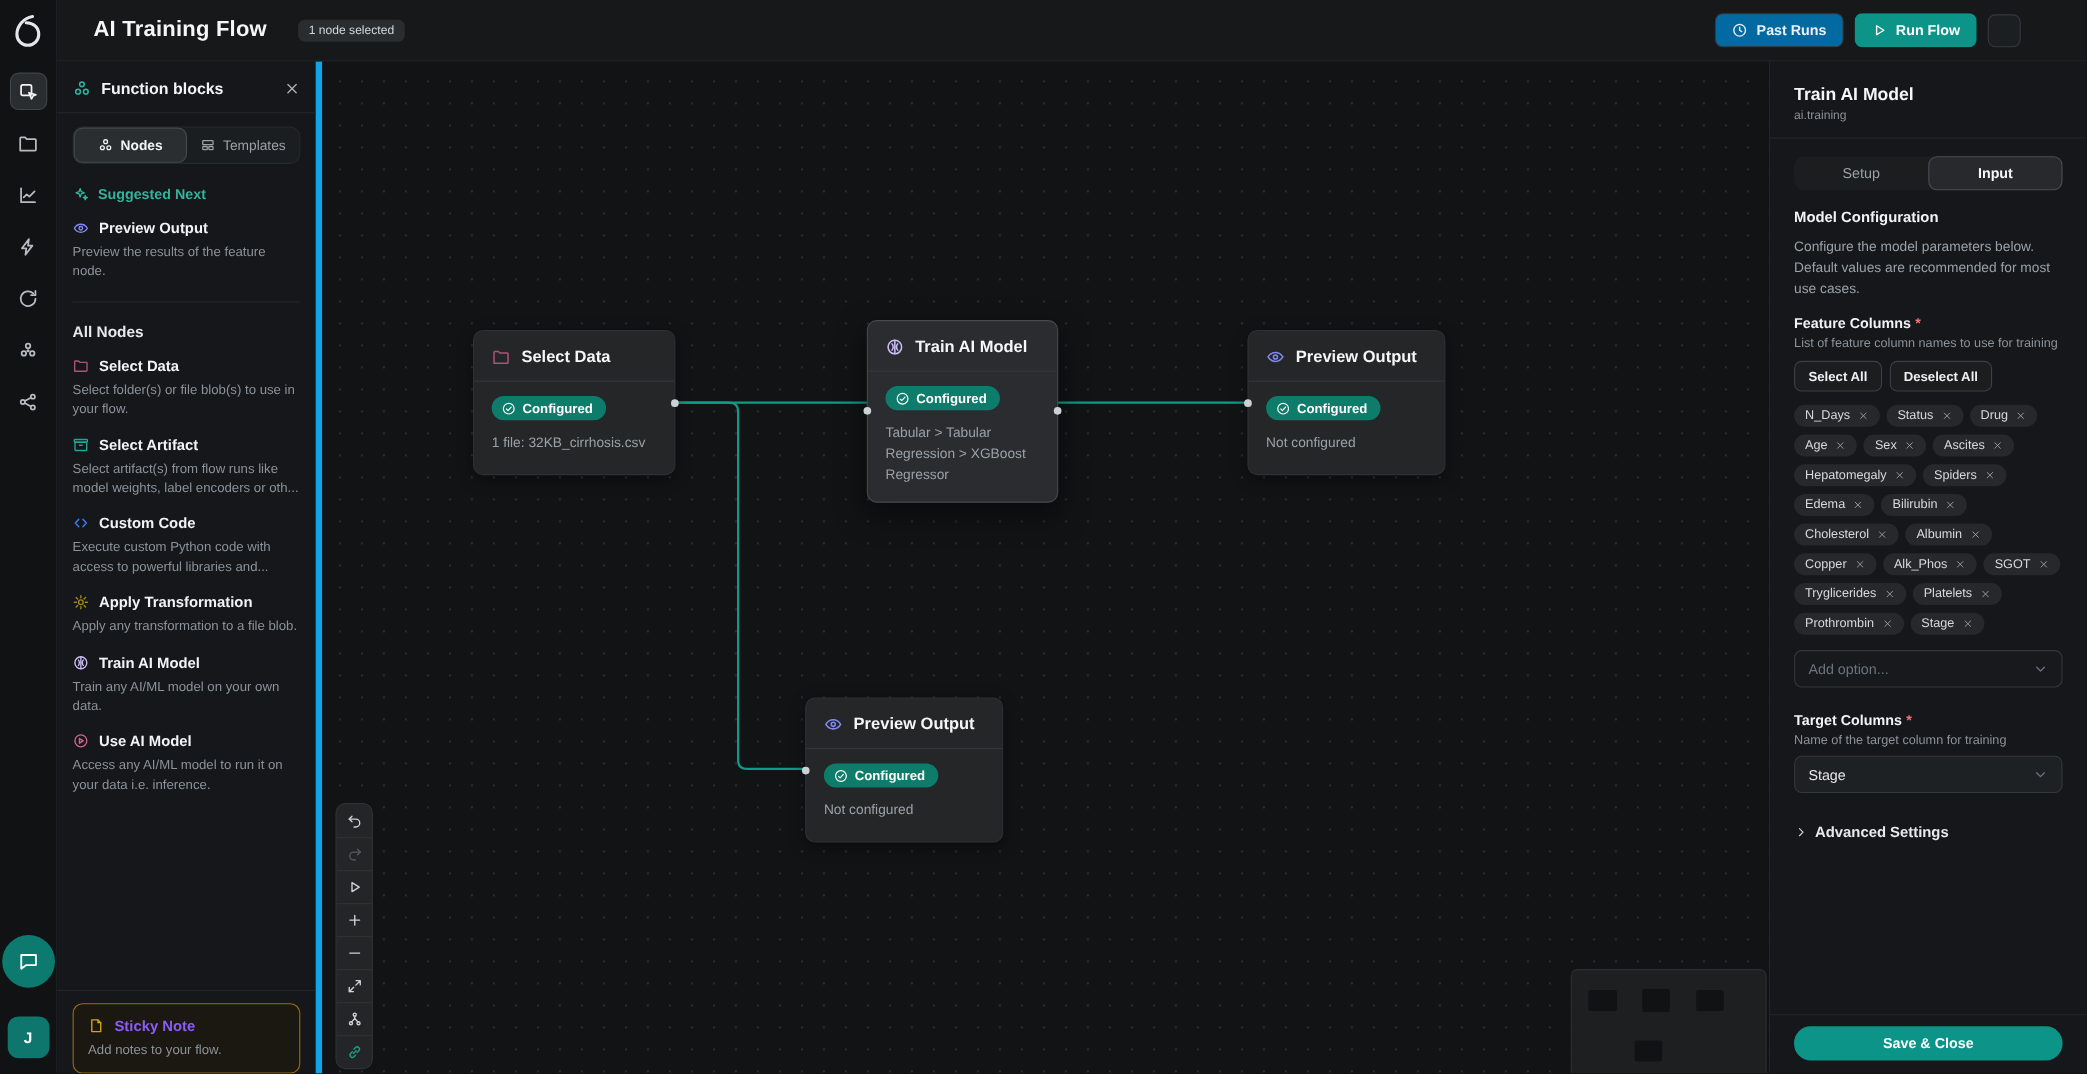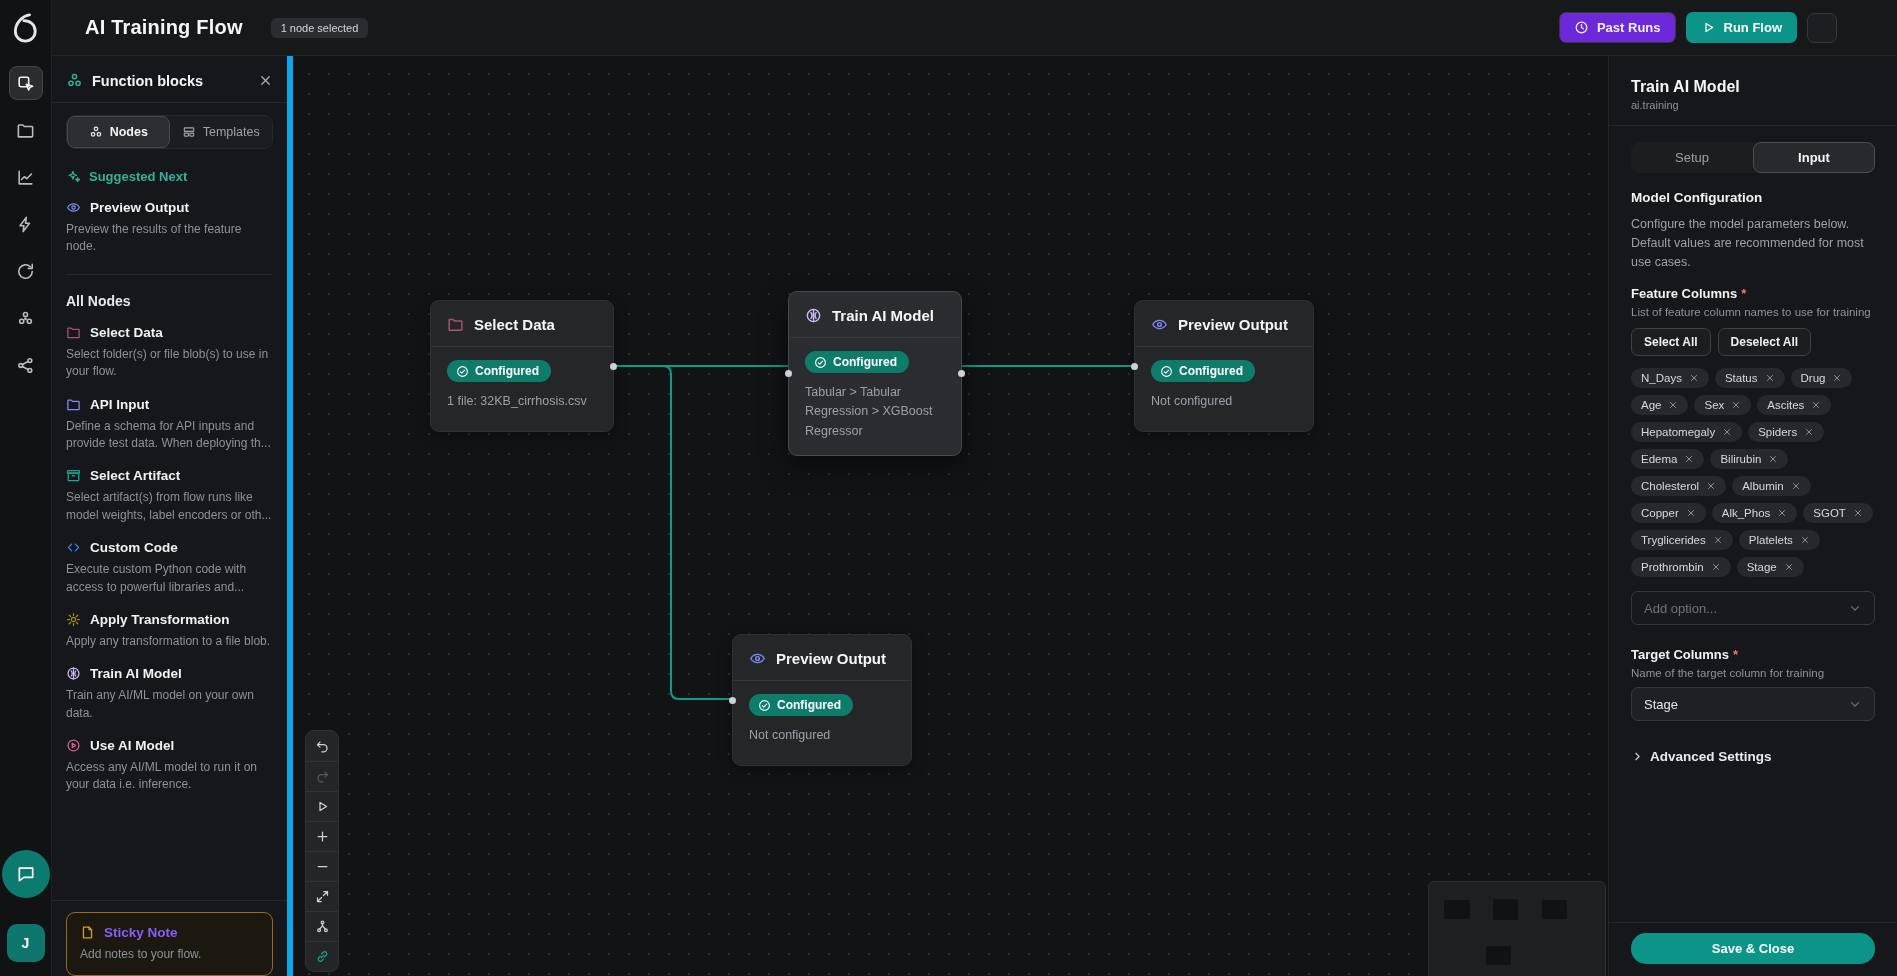--- a/index.html
+++ b/index.html
@@ -27,21 +27,21 @@
   .main { flex:1; display:flex; flex-direction:column; min-width:0; }
   .topbar { height:56px; background:#16181a; border-bottom:1px solid #222527;
     display:flex; align-items:center; padding:0 60px 0 33px; flex:0 0 56px; }
   .tb-title { font-size:20px; font-weight:bold; color:#f5f6f7; letter-spacing:.2px; }
   .tb-badge { margin-left:28px; background:#2a2d30; color:#d2d6da; font-size:11px;
     padding:4px 10px; border-radius:6px; }
   .tb-right { margin-left:auto; display:flex; align-items:center; gap:10px; }
   .btn { display:inline-flex; align-items:center; gap:8px; font-size:13px; font-weight:bold;
     border-radius:7px; padding:7px 14px; cursor:pointer; border:1px solid transparent; }
   .btn svg { width:15px; height:15px; }
-  .btn-ghost { background:#6d28d9; border-color:#35393d; color:#eef0f2;align-items:center; }
+  .btn-ghost { background:#0369a1; border-color:#35393d; color:#eef0f2;align-items:center; }
   .btn-teal { background:#0d9488; color:#ffffff; }
   .btn-icon { width:30px; height:30px; padding:0; justify-content:center; background:#1c1f21;
     border:1px solid #35393d; border-radius:7px; color:#d2d6da; display:flex; align-items:center; }
 
   .content { flex:1; display:flex; min-height:0; }
 
   
   .lpanel { width:241px; flex:0 0 241px; background:#15171a; border-right:6px solid #0ea5e9;
     display:flex; flex-direction:column; min-height:0; }
   .lp-head { display:flex; align-items:center; gap:9px; padding:16px 14px 13px; border-bottom:1px solid #242729; }
@@ -335,31 +335,20 @@
               <div class="lp-item">
                 <div class="lp-item-head">
                   <span class="lp-ic" style="color: rgb(168, 84, 117);">
                     <svg viewBox="0 0 24 24" fill="none" stroke="currentColor" stroke-width="2" stroke-linecap="round" stroke-linejoin="round">
                       <path d="M3 19V6a1 1 0 0 1 1-1h4.5l2 2H20a1 1 0 0 1 1 1v11a1 1 0 0 1-1 1H3z"></path>
                     </svg>
                   </span>
                   <span class="lp-title">Select Data</span>
                 </div>
                 <div class="lp-desc">Select folder(s) or file blob(s) to use in your flow.</div>
-              </div>
-              <div class="lp-item">
-                <div class="lp-item-head">
-                  <span class="lp-ic" style="color: rgb(127, 138, 247);">
-                    <svg viewBox="0 0 24 24" fill="none" stroke="currentColor" stroke-width="2" stroke-linecap="round" stroke-linejoin="round">
-                      <path d="M3 19V6a1 1 0 0 1 1-1h4.5l2 2H20a1 1 0 0 1 1 1v11a1 1 0 0 1-1 1H3z"></path>
-                    </svg>
-                  </span>
-                  <span class="lp-title">API Input</span>
-                </div>
-                <div class="lp-desc">Define a schema for API inputs and provide test data. When deploying th...</div>
               </div>
               <div class="lp-item">
                 <div class="lp-item-head">
                   <span class="lp-ic" style="color: rgb(27, 168, 149);">
                     <svg viewBox="0 0 24 24" fill="none" stroke="currentColor" stroke-width="2" stroke-linecap="round" stroke-linejoin="round">
                       <rect x="3.5" y="8" width="17" height="12" rx="1"></rect>
                       <rect x="2.5" y="4" width="19" height="4" rx="1"></rect>
                       <path d="M10 12.5h4"></path>
                     </svg>
                   </span>

